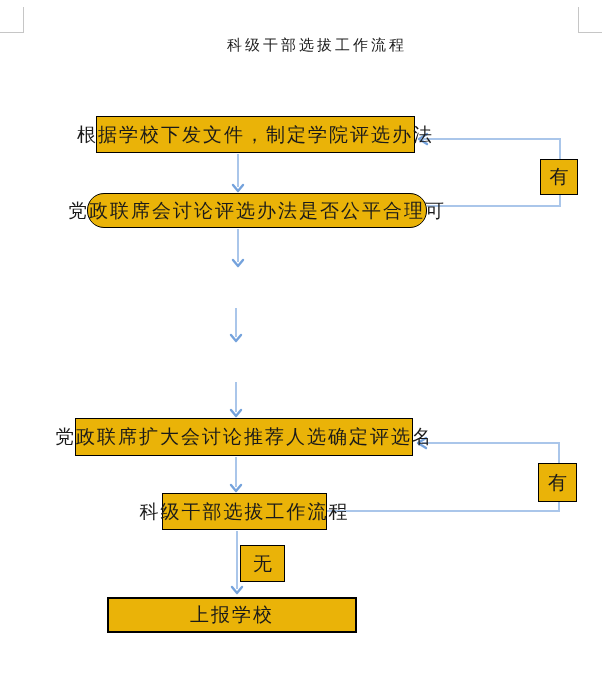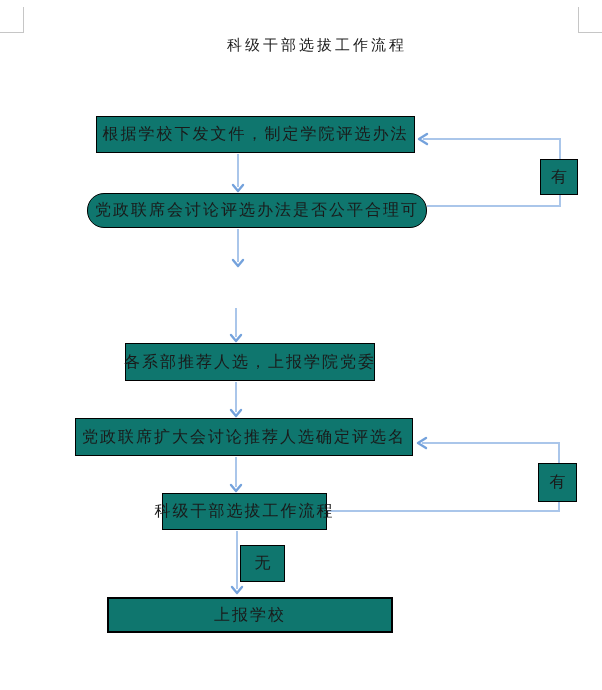--- a/index.html
+++ b/index.html
@@ -31,26 +31,26 @@
     border-left: 1px solid var(--crop-mark, #c6c6c6);
     border-bottom: 1px solid var(--crop-mark, #c6c6c6); }
   svg.connectors { position: absolute; left: 0; top: 0; z-index: 1; }
   .shaft { stroke: var(--connector, #aac6ea); stroke-width: 2; fill: none; }
   .head  { stroke: var(--arrowhead, #74a2dc); stroke-width: 2.4; fill: none;
            stroke-linecap: round; stroke-linejoin: round; }
   .node {
     position: absolute;
     z-index: 2;
     box-sizing: border-box;
-    background: #0f766e;
+    background: #eab308;
     border: 1px solid var(--box-border, #000);
     display: flex;
     align-items: center;
     justify-content: center;
-    font-size: 16px;
+    font-size: 19px;
     letter-spacing: 2px;
     white-space: nowrap;
     text-align: center;
   }
   .node.thick { border-width: 2px; }
   .node.small { letter-spacing: 0; }
 </style>
 </head>
 <body>
 
@@ -101,37 +101,34 @@
 
   <div class="node" style="left:96px; top:116px; width:319px; height:37px;">
     <span>根据学校下发文件，制定学院评选办法</span>
   </div>
 
   <div class="node" style="left:87px; top:193px; width:340px; height:35px;border-radius:17px;">
     <span>党政联席会讨论评选办法是否公平合理可</span>
   </div>
 
 
-  <div class="node" style="left:125px; top:343px; width:250px; height:38px;">
-    <span>各系部推荐人选，上报学院党委</span>
-  </div>
 
   <div class="node" style="left:75px; top:418px; width:338px; height:38px;">
     <span>党政联席扩大会讨论推荐人选确定评选名</span>
   </div>
 
   <div class="node" style="left:162px; top:493px; width:165px; height:37px;">
     <span>科级干部选拔工作流程</span>
   </div>
 
   <div class="node small" style="left:240px; top:545px; width:45px; height:37px;">
     <span>无</span>
   </div>
 
-  <div class="node thick" style="left:107px; top:597px; width:286px; height:36px;">
+  <div class="node thick" style="left:107px; top:597px; width:250px; height:36px;">
     <span>上报学校</span>
   </div>
 
   <div class="node small" style="left:540px; top:159px; width:38px; height:36px;">
     <span>有</span>
   </div>
 
   <div class="node small" style="left:538px; top:463px; width:39px; height:39px;">
     <span>有</span>
   </div>

